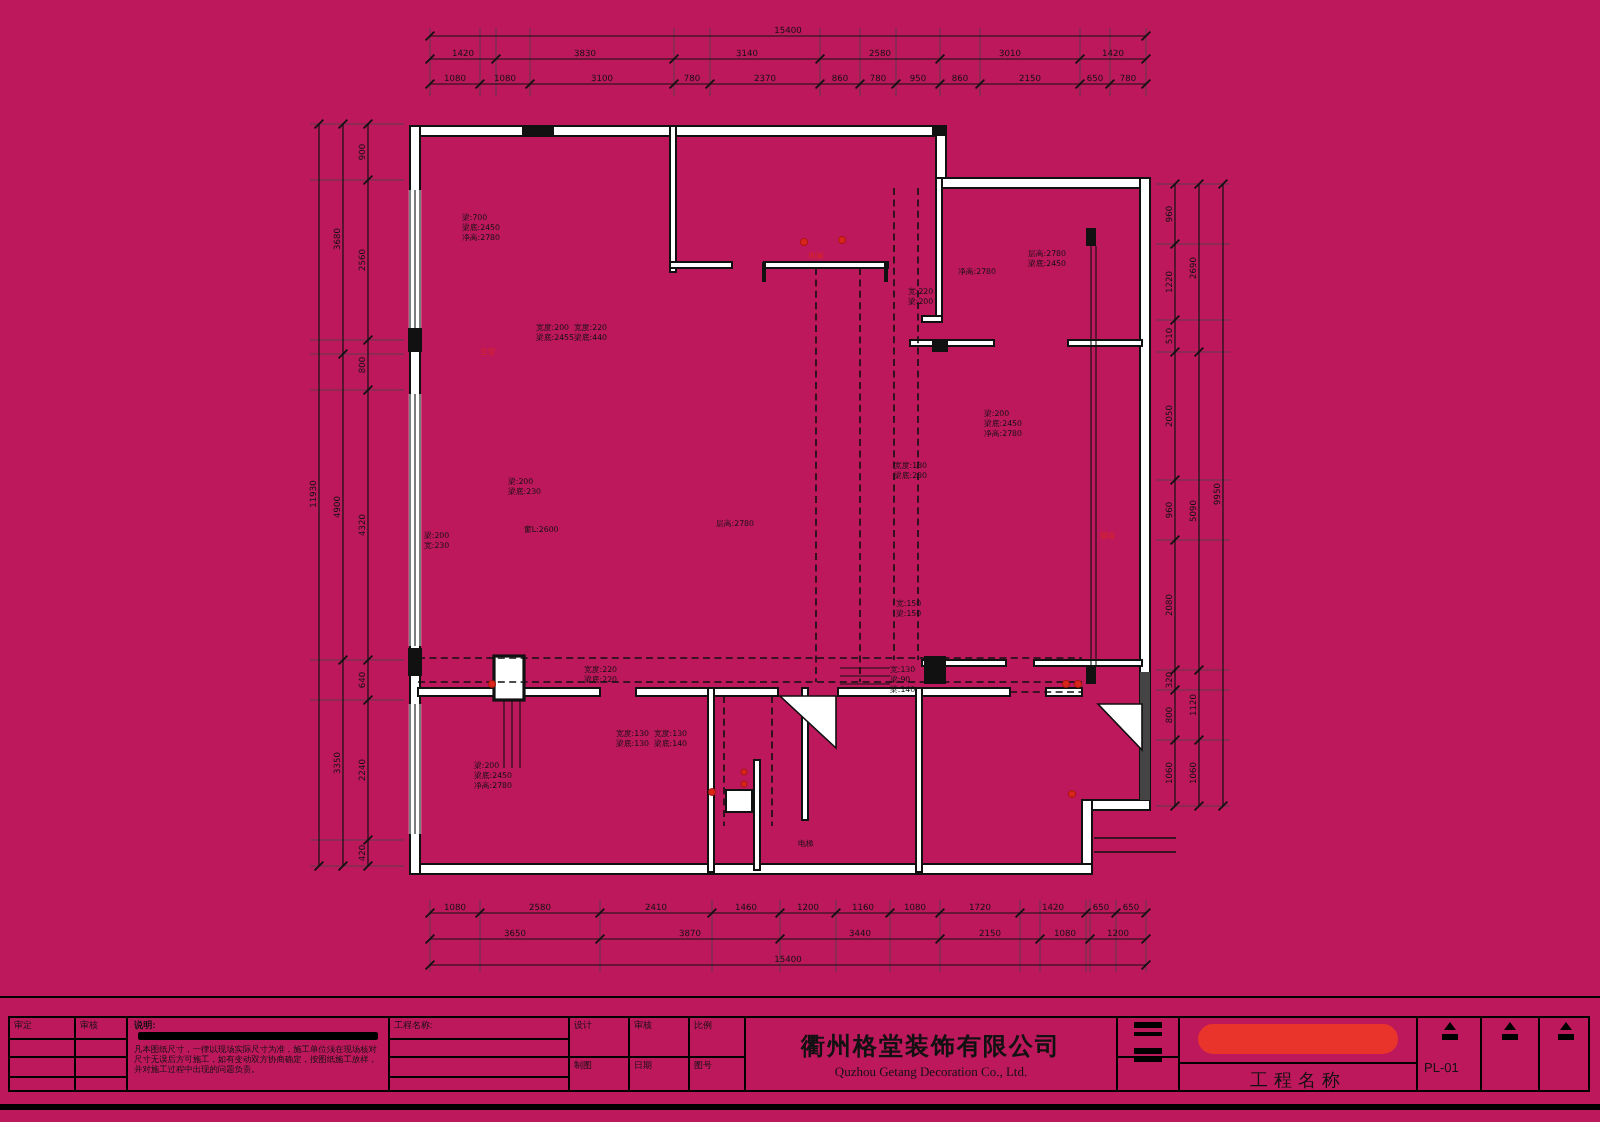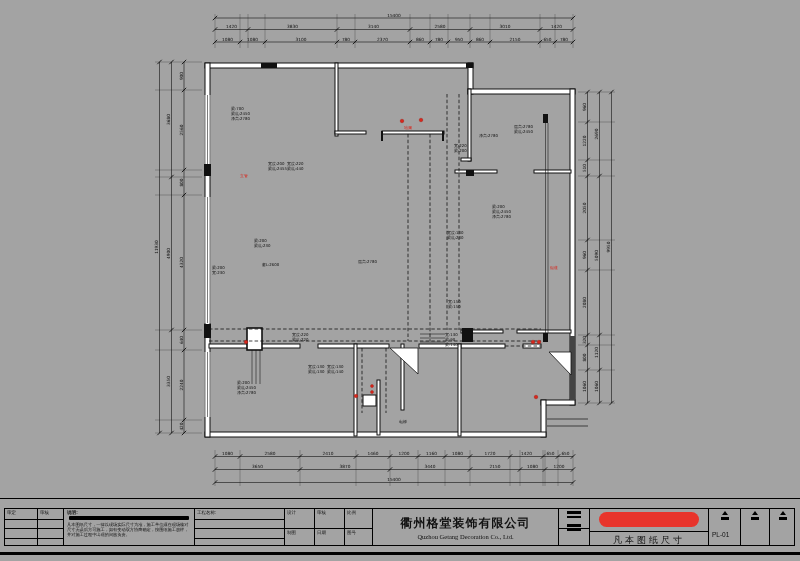--- a/index.html
+++ b/index.html
@@ -1,16 +1,16 @@
 <!DOCTYPE html>
 <html><head>
 <meta charset="utf-8">
 <style>
   html,body{margin:0;padding:0;background:#fff;}
-  .sheet{position:relative;width:800px;height:561px;background:#a3a3a3;overflow:hidden;
+  .sheet{position:relative;width:800px;height:561px;background:#be185d;overflow:hidden;
          font-family:"Liberation Sans",sans-serif;color:#111;}
   svg text{user-select:none;}
   .dim{font-family:"DejaVu Sans",sans-serif;font-size:4.3px;fill:#111;text-anchor:middle;}
   .lbl{font-family:"DejaVu Sans",sans-serif;font-size:3.9px;fill:#111;}
   .redt{fill:#d9261c;}
   .w{fill:#fff;stroke:#111;stroke-width:1;}
   .p{fill:#111;stroke:none;}
   .d{stroke:#111;stroke-width:.8;stroke-dasharray:3.5 2.2;fill:none;}
   .thin{stroke:#111;stroke-width:.7;}
   .vthin{stroke:#111;stroke-width:.55;}
@@ -496,21 +496,21 @@
   <div class="cell bars2" style="left:553px;width:31px">
     <b></b>
         <b></b>
     <div class="rline" style="top:19px"></div>
     <b style="margin-top:6px"></b>
         <b></b>
   </div>
   <div class="cell" style="left:584px;width:119px">
     <div class="logo" id="logo" style="background: rgb(232, 52, 43);"></div>
     <div class="rline" style="top:22px"></div>
-    <div class="dtitle" style="position:absolute;top:23px;left:0;right:0">凡本图纸尺寸</div>
+    <div class="dtitle" style="position:absolute;top:23px;left:0;right:0">工程名称</div>
   </div>
   <div class="cell" style="left:703px;width:32px">
     <div class="sealtri"></div>
         <div class="seal"></div>
     <div class="sheetno" style="position:absolute;top:20px;left:0">PL-01</div>
   </div>
   <div class="cell" style="left:735px;width:29px">
     <div class="sealtri"></div>
         <div class="seal"></div>
   </div>

